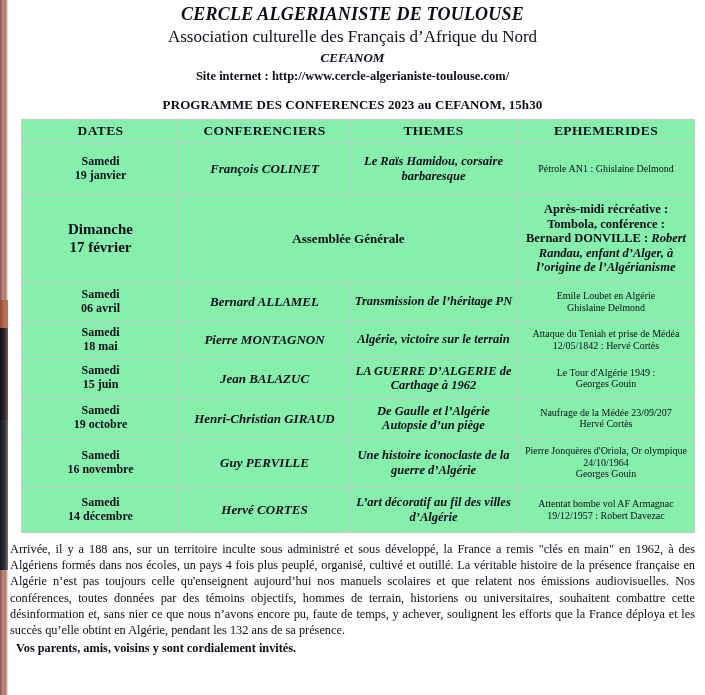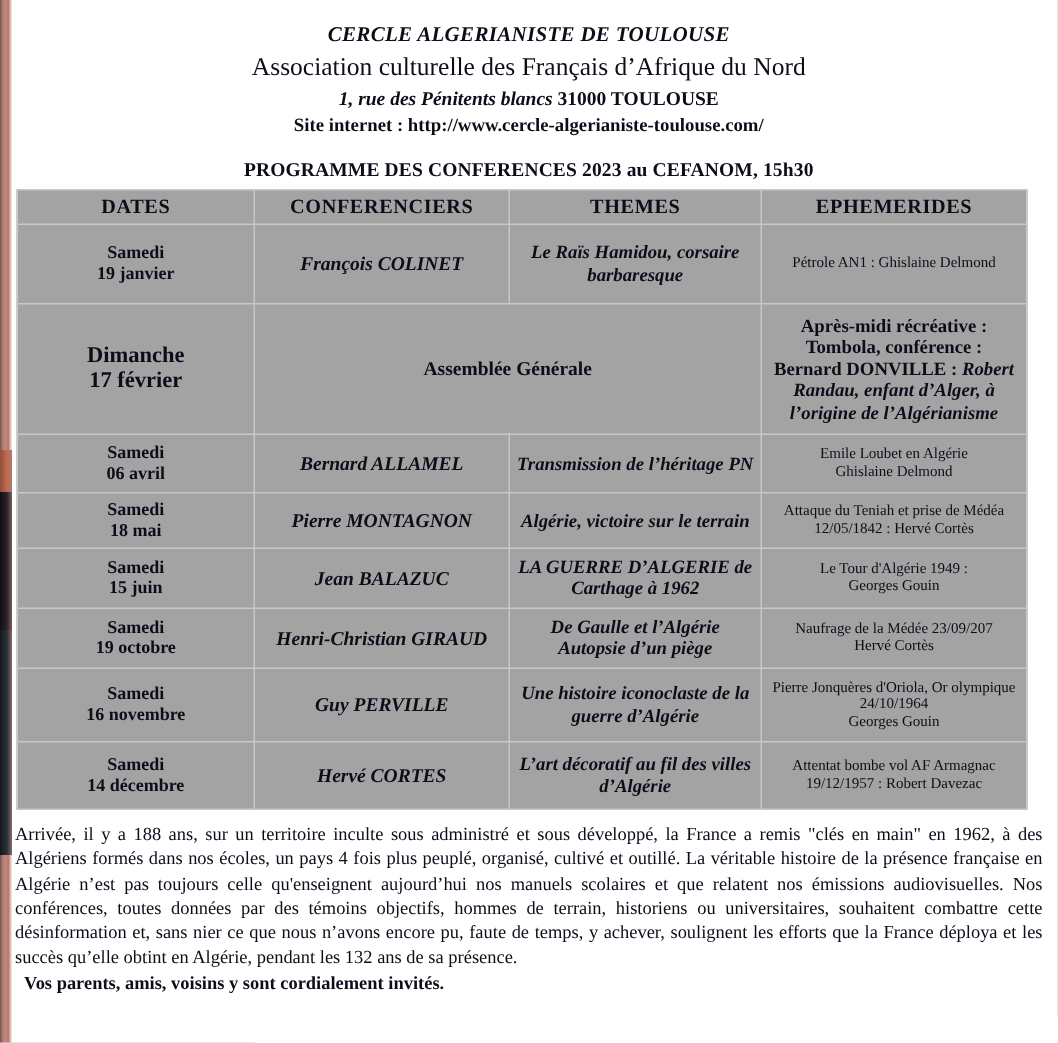--- a/index.html
+++ b/index.html
@@ -46,23 +46,23 @@
   }
 
   
   .hdr {
     text-align: center;
     line-height: 1.18;
   }
   .hdr .l1 {
     font-weight: bold;
     font-style: italic;
-    font-size: 14px;
+    font-size: 18px;
     letter-spacing: .2px;
-    padding-top: 16px;
+    padding-top: 4px;
   }
   .hdr .l2 {
     font-size: 17px;
     padding-top: 2px;
   }
   .hdr .l3 {
     font-weight: bold;
     font-style: italic;
     font-size: 13px;
     padding-top: 3px;
@@ -84,22 +84,22 @@
     padding-top: 14px;
     padding-bottom: 6px;
     letter-spacing: .1px;
   }
 
   
   #conf-table {
     border-collapse: collapse;
     table-layout: fixed;
     width: 673px;
-    margin-left: 11px;
-    background: #a3a3a3;
+    margin-left: 21px;
+    background: #86efac;
   }
   #conf-table td, #conf-table th {
     border: 1px solid #c8c8c8;
     padding: 3px 4px;
     text-align: center;
     vertical-align: middle;
     line-height: 1.16;
   }
   #conf-table th {
     font-weight: bold;
@@ -183,21 +183,21 @@
   <div class="blotch b1"></div>
   <div class="blotch b2"></div>
   <div class="blotch b3"></div>
 </div>
 
 <div id="page">
 
   <div class="hdr">
     <div class="l1">CERCLE ALGERIANISTE DE TOULOUSE</div>
     <div class="l2">Association culturelle des Français d’Afrique du Nord</div>
-    <div class="l4"><em>1, rue des Pénitents blancs</em> <span>31000 TOULOUSE</span></div>
+    <div class="l3">CEFANOM</div>
     <div class="l5">Site internet : http://www.cercle-algerianiste-toulouse.com/</div>
     <div class="prog">PROGRAMME DES CONFERENCES 2023 au CEFANOM, 15h30</div>
   </div>
 
   <table id="conf-table">
     <colgroup>
       <col class="c-date">
         <col class="c-spk">
         <col class="c-theme">
         <col class="c-eph">

